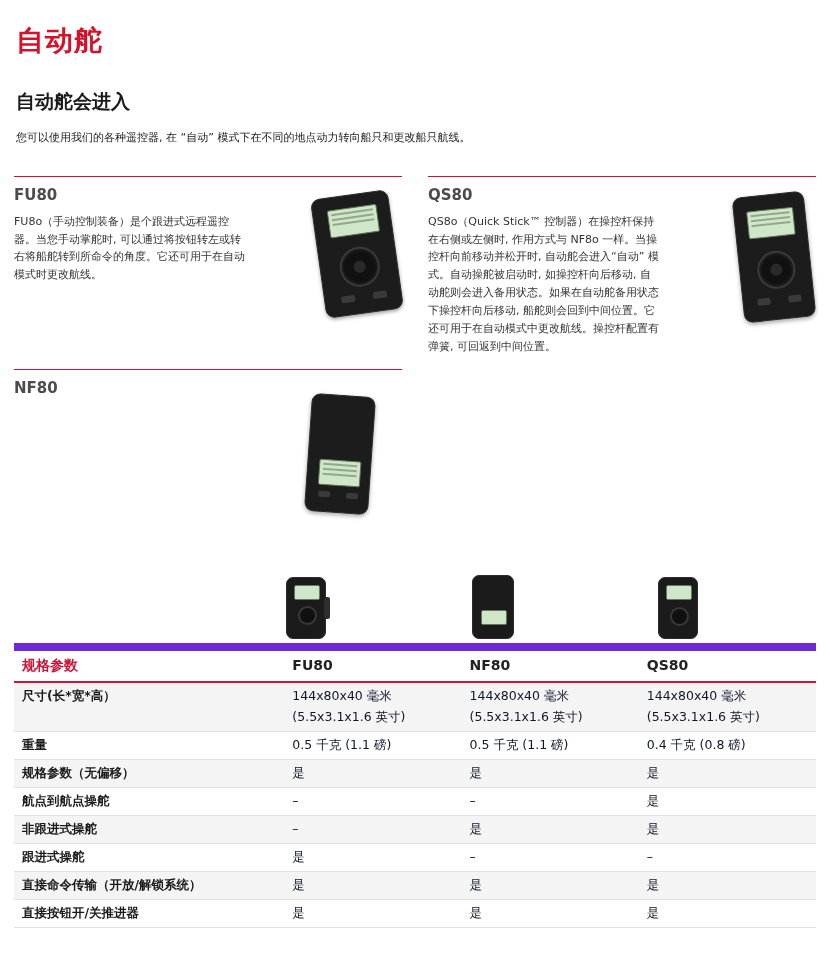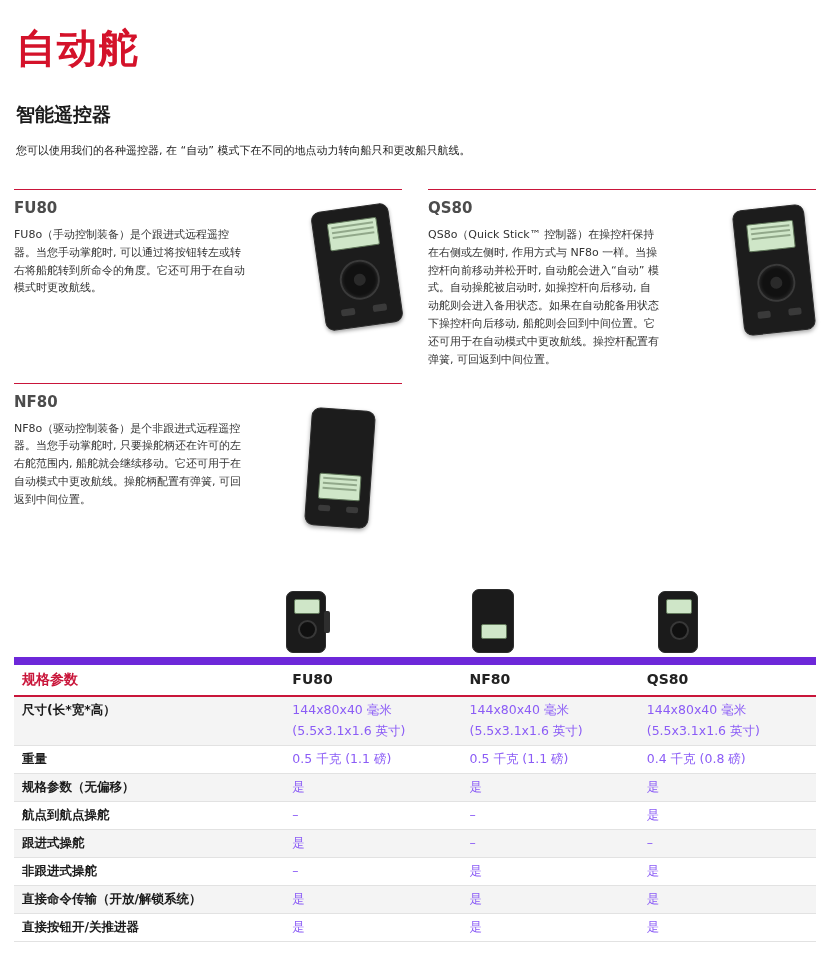--- a/index.html
+++ b/index.html
@@ -20,21 +20,21 @@
     position: relative;
     width: 830px;
     height: 975px;
     padding: 0 14px;
   }
   
   .main-title {
     margin: 0;
     padding-top: 26px;
     padding-left: 2px;
-    font-size: 40px;
+    font-size: 28px;
     font-weight: bold;
     color: #d4122a;
     letter-spacing: 1px;
     line-height: 1.1;
   }
   .sub-title {
     margin: 32px 0 0 2px;
     font-size: 19px;
     font-weight: bold;
     color: #1a1a1a;
@@ -238,39 +238,39 @@
     font-weight: bold;
     border-top: 8px solid #6d28d9;
     border-bottom: 2px solid #c9153a;
     padding-top: 6px;
     padding-bottom: 6px;
   }
   table.spec thead th.first { color: #c9153a; }
   table.spec thead th.prod { color: #222; }
   table.spec tbody td {
     border-bottom: 1px solid #e2e2e2;
-    color: #8b5cf6;
+    color: #0f172a;
   }
   table.spec tbody td.label {
     font-weight: bold;
     color: #1a1a1a;
   }
   table.spec tbody tr:nth-child(odd) td { background: #f4f4f4; }
   table.spec tbody tr:nth-child(even) td { background: #ffffff; }
   .col-label { width: 270px; }
   .col-val { width: 177px; }
   .dim2 { display: block; margin-top: 4px; }
 </style>
 </head>
 <body>
 
 <div class="page">
 
   <h1 class="main-title">自动舵</h1>
-  <h2 class="sub-title">智能遥控器</h2>
+  <h2 class="sub-title">自动舵会进入</h2>
   <p class="intro">您可以使用我们的各种遥控器, 在 “自动” 模式下在不同的地点动力转向船只和更改船只航线。</p>
 
   <div class="products">
 
     <div class="prod-row">
 
       <div class="prod-col">
         <div class="rule"></div>
         <div class="prod-name">FU80</div>
         <div class="prod-desc">FU8o（手动控制装备）是个跟进式远程遥控器。当您手动掌舵时, 可以通过将按钮转左或转右将船舵转到所命令的角度。它还可用于在自动模式时更改航线。</div>
@@ -309,21 +309,20 @@
           </div>
         </div>
       </div>
 
     </div>
 
     <div class="prod-row" style="margin-top:14px;">
       <div class="prod-col">
         <div class="rule"></div>
         <div class="prod-name">NF80</div>
-        <div class="prod-desc">NF8o（驱动控制装备）是个非跟进式远程遥控器。当您手动掌舵时, 只要操舵柄还在许可的左右舵范围内, 船舵就会继续移动。它还可用于在自动模式中更改航线。操舵柄配置有弹簧, 可回返到中间位置。</div>
         <div class="device-art" style="top:-8px; right:30px;">
           <div class="remote art-nf">
             <div class="stick"></div>
             <div class="body">
               <div class="screen">
                   <div class="ln"></div>
                   <div class="ln"></div>
                   <div class="ln"></div>
                 </div>
               <div class="btn b1"></div>
@@ -411,32 +410,32 @@
         <td>是</td>
         <td>是</td>
       </tr>
       <tr>
         <td class="label">航点到航点操舵</td>
         <td>–</td>
         <td>–</td>
         <td>是</td>
       </tr>
       <tr>
+        <td class="label">非跟进式操舵</td>
+        <td>–</td>
+        <td>是</td>
+        <td>是</td>
+      </tr>
+      <tr>
         <td class="label">跟进式操舵</td>
         <td>是</td>
         <td>–</td>
         <td>–</td>
       </tr>
       <tr>
-        <td class="label">非跟进式操舵</td>
-        <td>–</td>
-        <td>是</td>
-        <td>是</td>
-      </tr>
-      <tr>
         <td class="label">直接命令传输（开放/解锁系统）</td>
         <td>是</td>
         <td>是</td>
         <td>是</td>
       </tr>
       <tr>
         <td class="label">直接按钮开/关推进器</td>
         <td>是</td>
         <td>是</td>
         <td>是</td>

